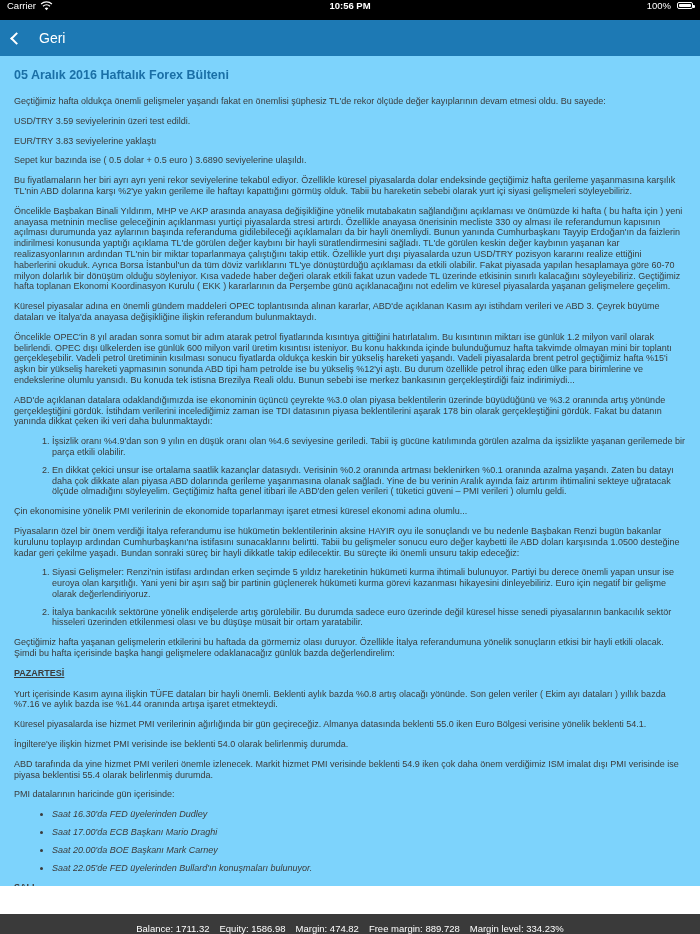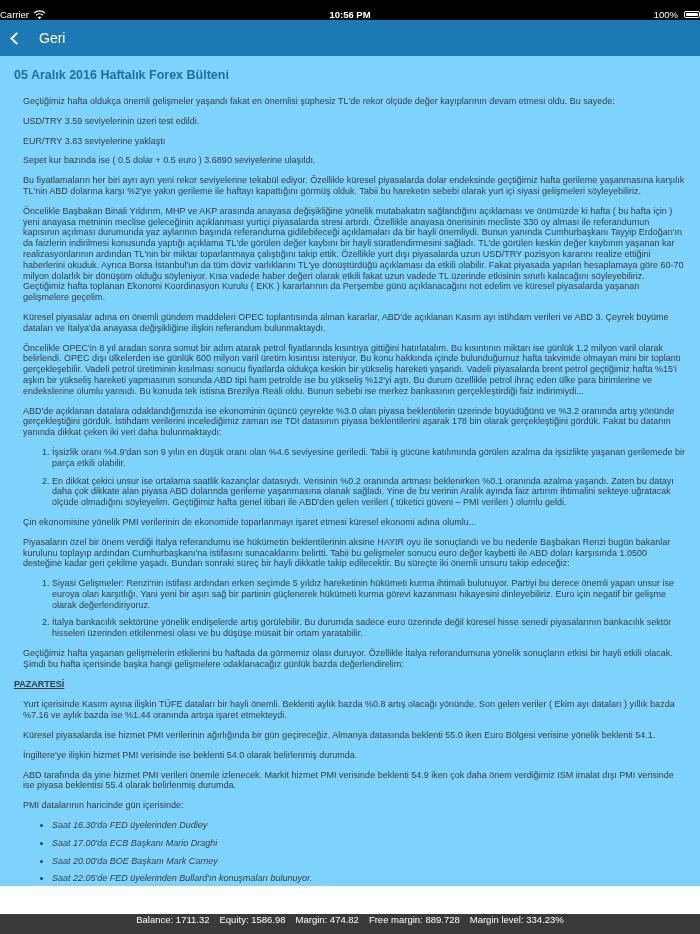--- a/index.html
+++ b/index.html
@@ -1,49 +1,49 @@
 <!DOCTYPE html>
 <html><head>
 <meta charset="utf-8">
 <style>
   * { margin:0; padding:0; box-sizing:border-box; }
   html,body { width:700px; height:934px; overflow:hidden; background:#fff;
     font-family:"Liberation Sans","DejaVu Sans",sans-serif; }
   .screen { width:700px; height:934px; display:flex; flex-direction:column; background:#fff; }
 
   
-  .status-bar { height:20px; background:#000; color:#fff; display:flex; align-items:flex-end;
-    font-size:9.5px; padding:0 0; flex:0 0 auto; position:relative; }
+  .status-bar { height:20px; background:#000; color:#fff; display:flex; align-items:flex-start;
+    font-size:9.5px; padding:0 7px; flex:0 0 auto; position:relative; }
   .status-left { display:flex; align-items:center; gap:4px; }
   .status-center { position:absolute; left:0; right:0; text-align:center; font-weight:bold; }
   .status-right { margin-left:auto; display:flex; align-items:center; gap:6px; position:relative; z-index:1; }
   .wifi-svg { display:block; }
   .battery { width:16px; height:7px; border:1px solid #fff; border-radius:2px; position:relative; }
   .battery-fill { position:absolute; top:1px; left:1px; right:1px; bottom:1px; background:#fff; border-radius:1px; }
   .battery-nub { position:absolute; right:-3px; top:1.5px; width:2px; height:3px; background:#fff; border-radius:0 1px 1px 0; }
 
   
   .nav-bar { height:36px; background:#1d79b4; flex:0 0 auto; display:flex; align-items:center; padding:0 10px; }
   .back-button { display:flex; align-items:center; gap:18px; color:#fff; font-size:14px; cursor:pointer; }
   .chevron-left { width:9px; height:9px; border-left:2px solid #fff; border-bottom:2px solid #fff;
     transform:rotate(45deg); display:inline-block; margin-left:2px; }
 
   
   .content { flex:1 1 auto; overflow:hidden; background:#7dd3fc; padding:10px 14px 0 14px; }
   .doc-title { color:#1a6fa6; font-size:12.5px; font-weight:bold; margin:2px 0 14px 0; }
-  .doc-p { color:#3b3b3b; font-size:9px; line-height:10.8px; margin:0 0 9px 9px; }
+  .doc-p { color:#3b3b3b; font-size:9px; line-height:10.8px; margin:0 0 9px 0; }
   .doc-heading { color:#3b3b3b; font-size:9px; line-height:10.8px; font-weight:bold;
     text-decoration:underline; margin:2px 0 10px 0; }
   .doc-ol, .doc-ul { color:#3b3b3b; font-size:9px; line-height:10.8px; margin:0 0 9px 0; padding-left:38px; }
   .doc-ol li, .doc-ul li { margin-bottom:7px; }
   .doc-ul { list-style-type:disc;font-style:italic; }
 
   
   .footer-bar { height:20px; background:#3a3a3a; color:#fff; flex:0 0 auto; display:flex;
-    align-items:flex-start; justify-content:center; gap:10px; font-size:9.5px;margin-top:28px; }
+    align-items:flex-end; justify-content:center; gap:10px; font-size:9.5px;margin-top:28px; }
 </style>
 </head>
 <body>
 
 <div class="screen">
 
   <div class="status-bar">
     <div class="status-left">
       <span>Carrier</span>
       <span>

